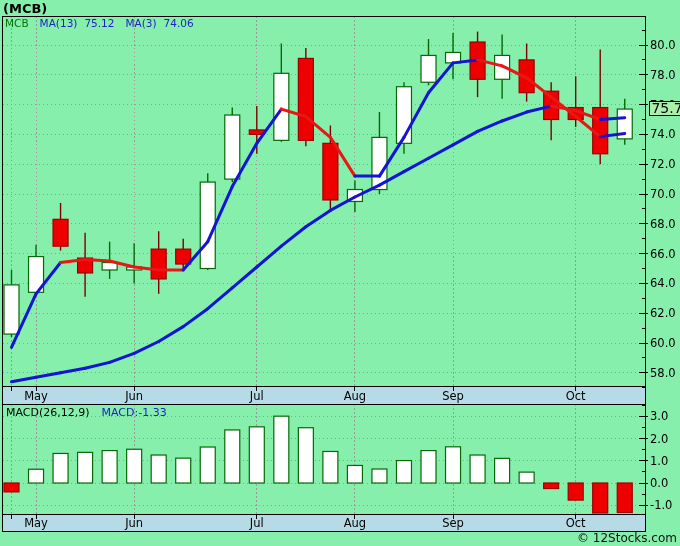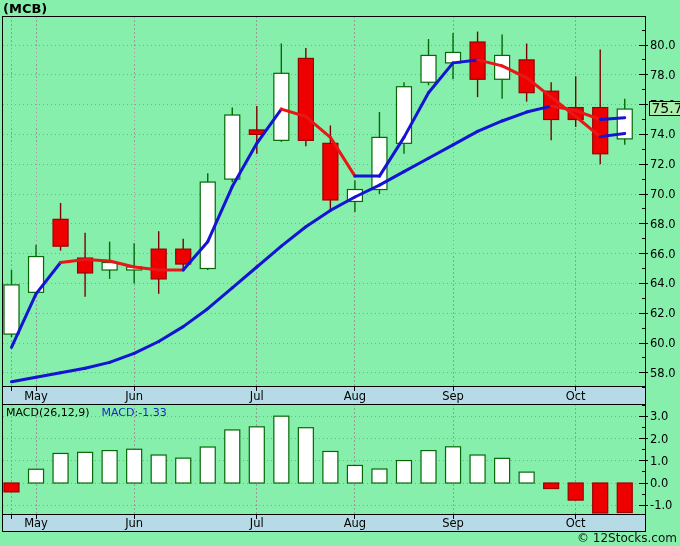--- a/index.html
+++ b/index.html
@@ -264,20 +264,23 @@
       <text x="650" y="487" fill="#000" font-size="11.5" text-anchor="start" font-family="&quot;DejaVu Sans&quot;,&quot;Liberation Sans&quot;,sans-serif">0.0</text>
       <line x1="639" y1="505.2" x2="648" y2="505.2" stroke="#000" shape-rendering="crispEdges"></line>
       <text x="650" y="509.2" fill="#000" font-size="11.5" text-anchor="start" font-family="&quot;DejaVu Sans&quot;,&quot;Liberation Sans&quot;,sans-serif">-1.0</text>
       <line x1="641.5" y1="405.3" x2="645" y2="405.3" stroke="#000" shape-rendering="crispEdges"></line>
       <line x1="641.5" y1="427.5" x2="645" y2="427.5" stroke="#000" shape-rendering="crispEdges"></line>
       <line x1="641.5" y1="449.7" x2="645" y2="449.7" stroke="#000" shape-rendering="crispEdges"></line>
       <line x1="641.5" y1="471.9" x2="645" y2="471.9" stroke="#000" shape-rendering="crispEdges"></line>
       <line x1="641.5" y1="494.1" x2="645" y2="494.1" stroke="#000" shape-rendering="crispEdges"></line>
     </svg>
 
+  <div class="legend1">
+    <span class="sym">MCB</span><span class="ma-lbl">MA(13)</span><span class="ma-val">75.12</span><span class="ma-lbl">MA(3)</span><span class="ma-val">74.06</span>
+  </div>
 
   <div class="legend2">
     <span class="mlbl">MACD(26,12,9)</span><span class="mval">MACD:-1.33</span>
   </div>
 
   <div class="pricebox">75.7</div>
 
   <div class="watermark">© 12Stocks.com</div>
 </div>
 

